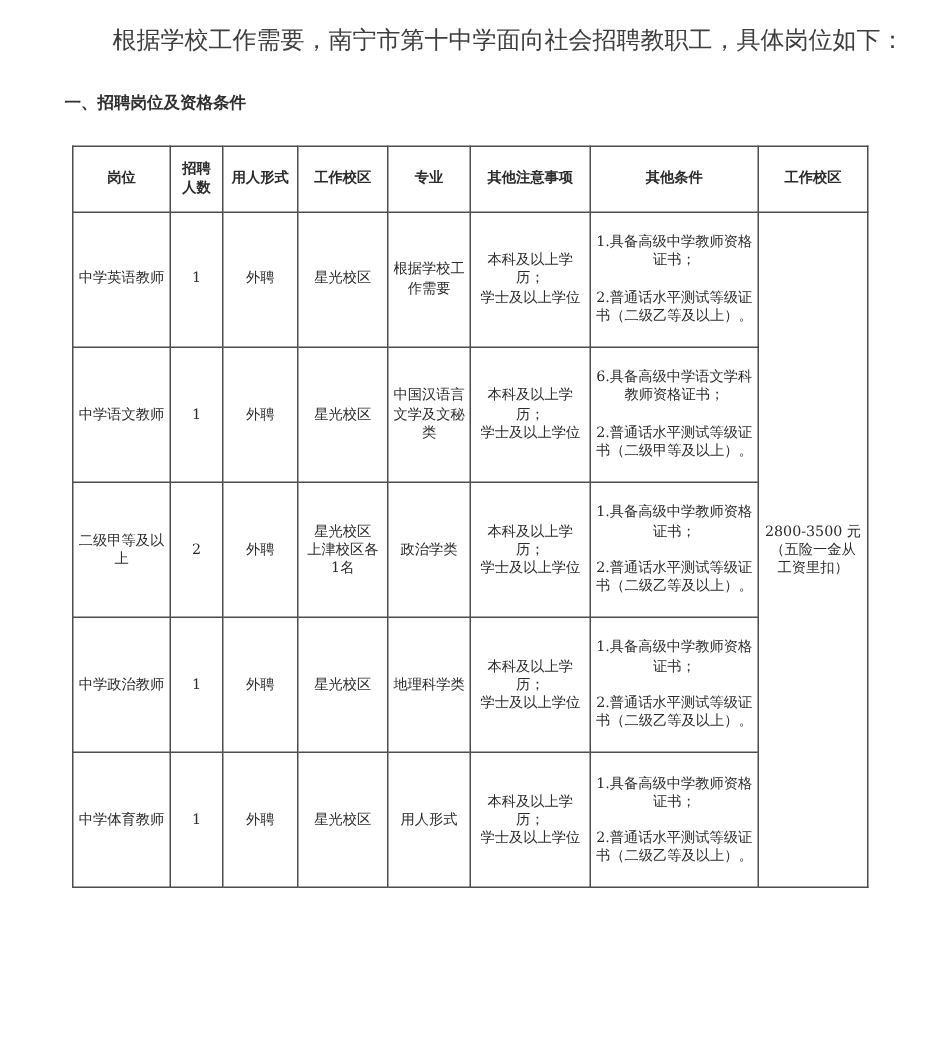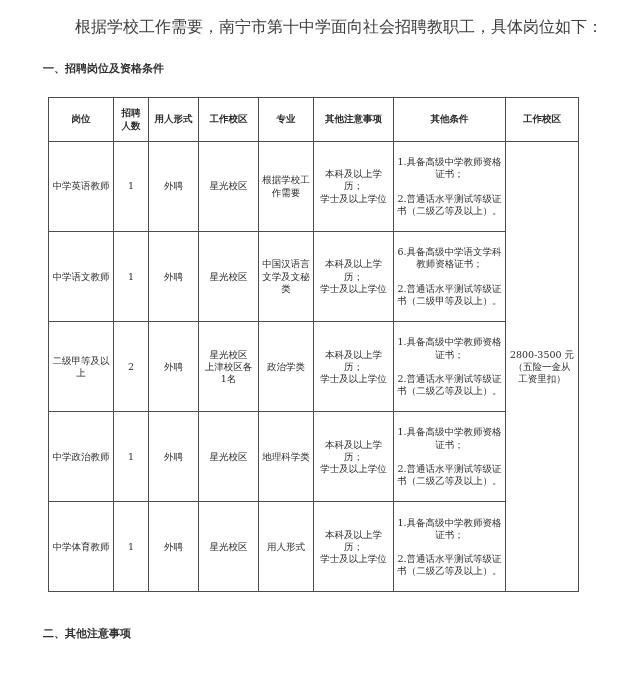--- a/index.html
+++ b/index.html
@@ -168,15 +168,14 @@
         <td>本科及以上学历；
 学士及以上学位</td>
         <td class="cell-left">
           <div class="other-item">1.具备高级中学教师资格证书；</div>
           <div class="other-item">2.普通话水平测试等级证书（二级乙等及以上）。</div>
         </td>
       </tr>
     </tbody>
   </table>
 
-  <div class="sec-heading second">二、其他注意事项</div>
 
 </div>
 
 </body></html>

